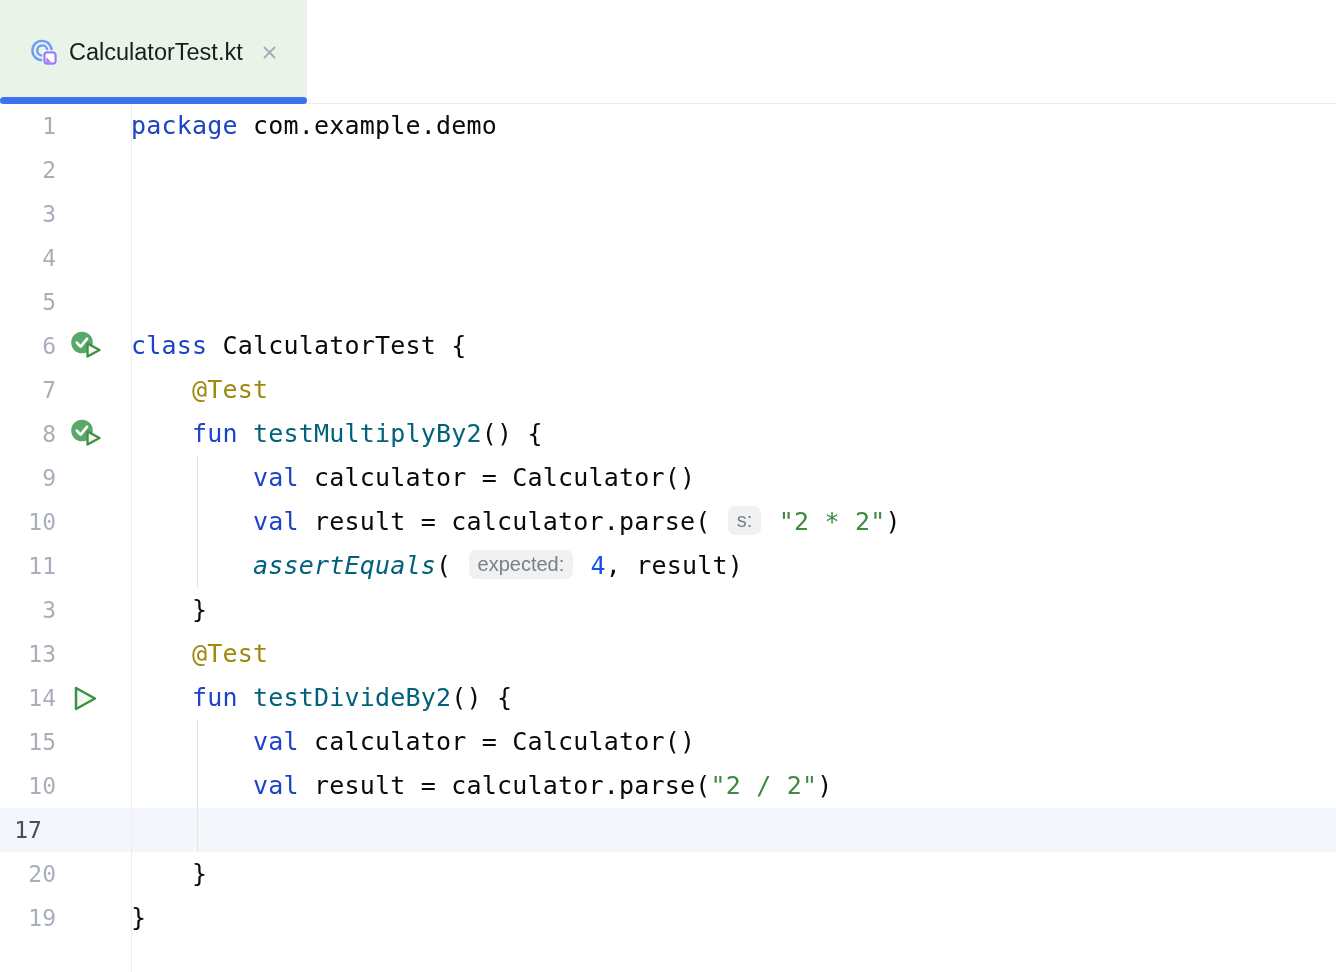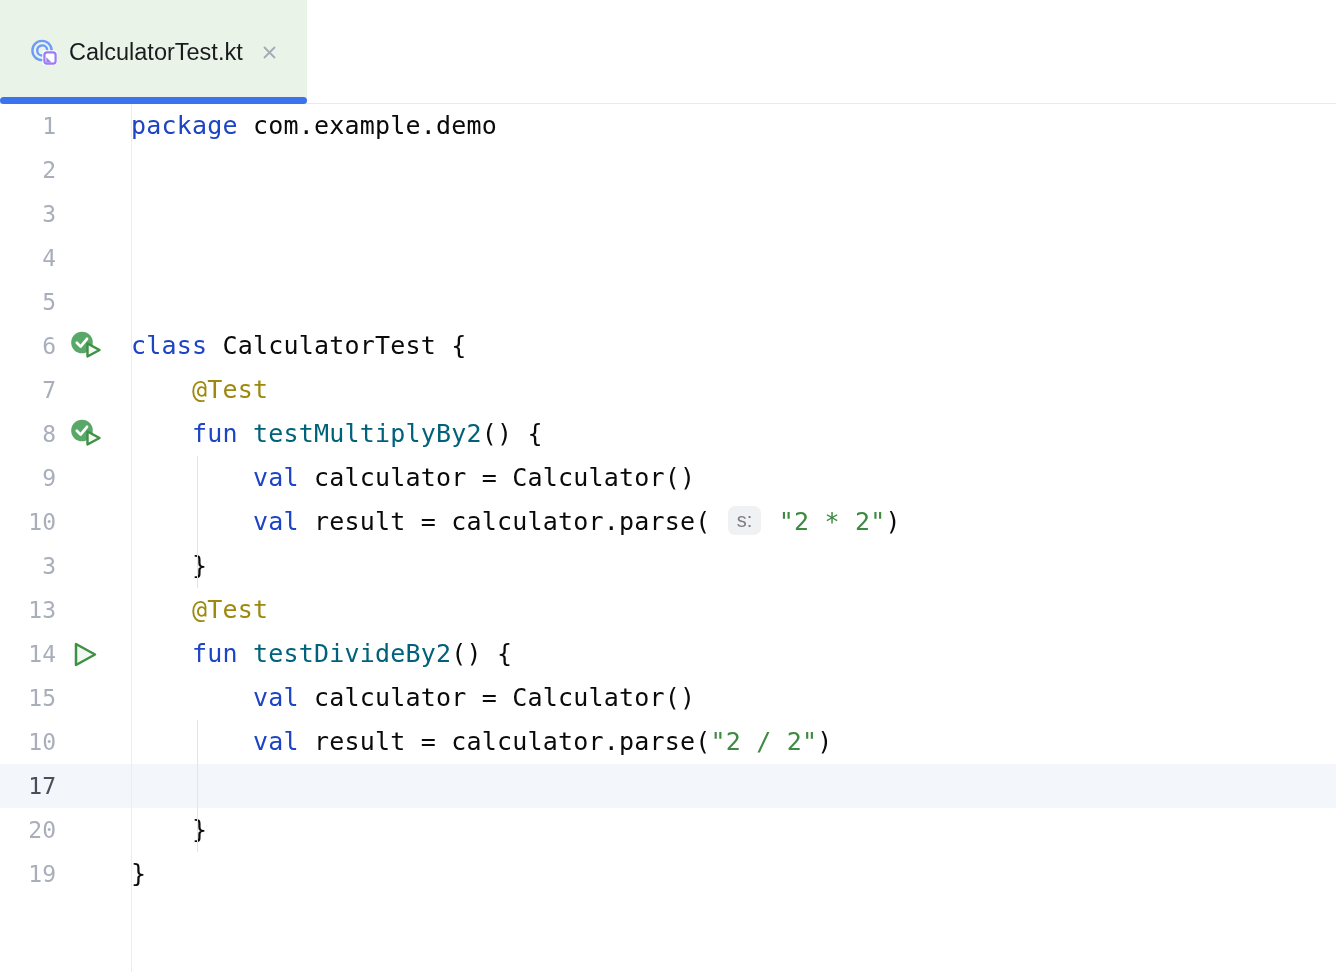--- a/index.html
+++ b/index.html
@@ -17,21 +17,21 @@
   .tab .ticon svg{display:block;}
   .tclose{display:flex;align-items:center;margin-left:6px;}
   .indicator{position:absolute;left:0;right:0;bottom:0;height:7px;background:var(--accent);
              border-radius:4px;z-index:2;}
   
   .editor{position:relative;height:888px;background:#fff;}
   .row{display:flex;height:44px;position:relative;}
   .row.cur{background:var(--curline-bg);}
   .ln{width:56px;flex:0 0 56px;text-align:right;
       font:23px/44px "DejaVu Sans Mono",monospace;color:var(--ln-color);}
-  .row.cur .ln{color:var(--ln-current);}
+  .row.cur .ln{color:var(--ln-current);text-align:center;}
   .gut{width:75px;flex:0 0 75px;display:flex;align-items:center;padding-left:14px;box-sizing:border-box;}
   .gut svg{display:block;}
   .code{font:25px/44px "DejaVu Sans Mono",monospace;white-space:pre;color:var(--tk-pl);
         letter-spacing:0.2px;}
   .tk-kw{color:var(--tk-kw);}
   .tk-ann{color:var(--tk-ann);}
   .tk-fn{color:var(--tk-fn);}
   .tk-fni{color:var(--tk-fn);font-style:italic;}
   .tk-str{color:var(--tk-str);}
   .tk-num{color:var(--tk-num);}
@@ -126,20 +126,25 @@
           <div class="ln">9</div>
           <div class="gut"></div>
           <div class="code"><span class="tk-pl">        </span><span class="tk-kw">val</span><span class="tk-pl"> calculator = Calculator()</span></div>
         </div>
         <div class="row">
           <div class="ln">10</div>
           <div class="gut"></div>
           <div class="code"><span class="tk-pl">        </span><span class="tk-kw">val</span><span class="tk-pl"> result = calculator.parse( </span><span class="hint">s:</span><span class="tk-pl"> </span><span class="tk-str">"2 * 2"</span><span class="tk-pl">)</span></div>
         </div>
         <div class="row">
+          <div class="ln">11</div>
+          <div class="gut"></div>
+          <div class="code"><span class="tk-pl">        </span><span class="tk-fni">assertEquals</span><span class="tk-pl">( </span><span class="hint">expected:</span><span class="tk-pl"> </span><span class="tk-num">4</span><span class="tk-pl">, result)</span></div>
+        </div>
+        <div class="row">
           <div class="ln">3</div>
           <div class="gut"></div>
           <div class="code"><span class="tk-pl">    }</span></div>
         </div>
         <div class="row">
           <div class="ln">13</div>
           <div class="gut"></div>
           <div class="code"><span class="tk-pl">    </span><span class="tk-ann">@Test</span></div>
         </div>
         <div class="row">

